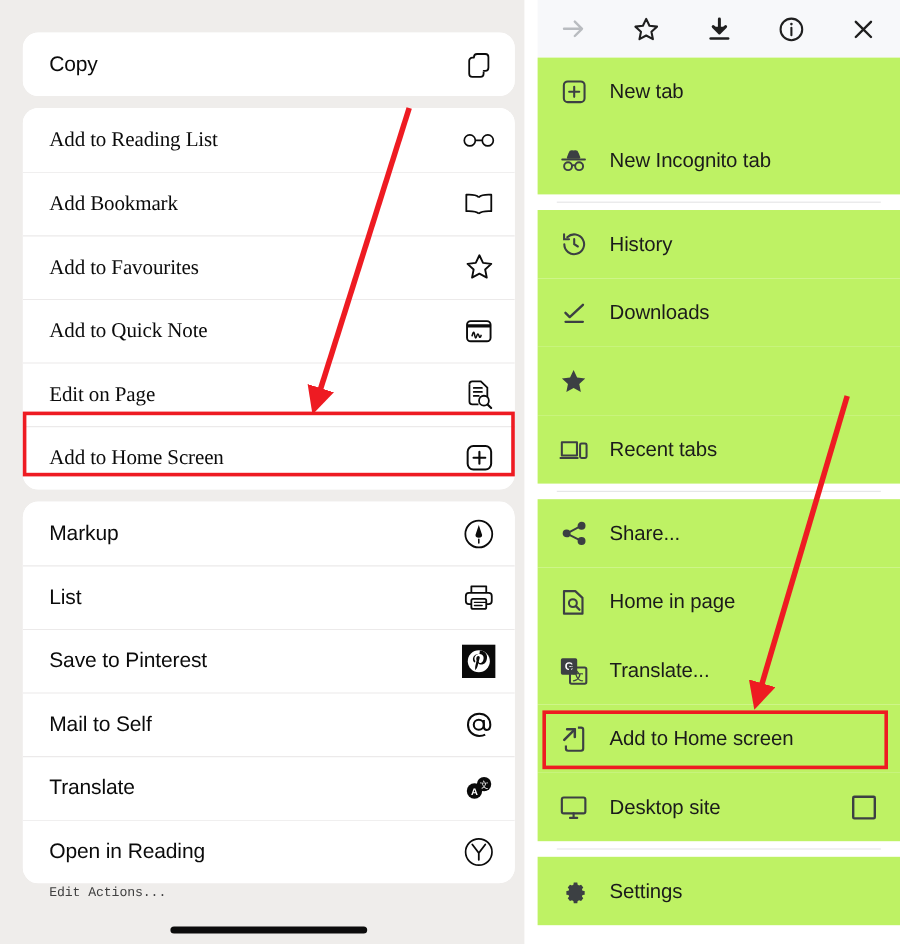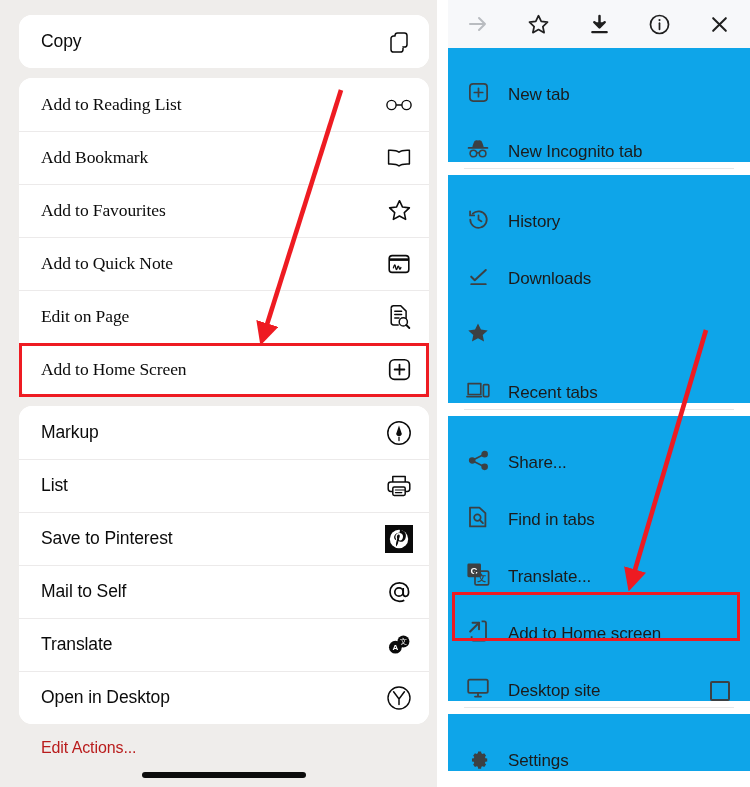--- a/index.html
+++ b/index.html
@@ -12,21 +12,21 @@
   }
   .stage{position:relative;width:750px;height:787px;overflow:hidden;}
 
   
   .ios-panel{
     position:absolute;left:0;top:0;width:438px;height:787px;
     background:#efedeb;
   }
   .ios-group{
     position:absolute;left:19px;width:410px;
-    background:#ffffff;border-radius:13px;overflow:hidden;
+    background:#ffffff;border-radius:13px;overflow:hidden;margin-top:12px;
   }
   .ios-row{
     position:relative;height:53px;
     display:flex;align-items:center;
     padding:0 15px 0 22px;
     box-sizing:border-box;
     background:#ffffff;
   }
   .ios-row + .ios-row{box-shadow:inset 0 1px 0 #eceaea;}
   .ios-label{
@@ -35,21 +35,21 @@
   }
   .ios-ico{
     width:30px;height:30px;flex:0 0 30px;
     display:flex;align-items:center;justify-content:center;
     color:#0b0b0b;
   }
   .ios-ico svg{display:block;}
 
   .edit-actions{
     position:absolute;left:41px;top:739px;
-    font-size:16px;color:#b91c1c;letter-spacing:-0.1px;
+    font-size:11px;color:#404040;letter-spacing:-0.1px;font-family:Liberation Mono, monospace;
   }
   .home-indicator{
     position:absolute;left:142px;top:772px;width:164px;height:6px;
     background:#0c0c0c;border-radius:3px;
   }
 
   
   .cr-panel{
     position:absolute;left:448px;top:0;width:302px;height:787px;
     background:#ffffff;
@@ -59,23 +59,23 @@
     background:#f7f8fa;
     display:flex;align-items:center;
   }
   .cr-tb-btn{
     flex:1;display:flex;align-items:center;justify-content:center;
     height:48px;color:#1f1f1f;
   }
   .cr-tb-btn.dim{color:#b9bcc0;}
   .cr-list{position:absolute;left:0;top:48px;width:302px;}
   .cr-row{
-    height:57px;display:flex;align-items:flex-end;
+    height:57px;display:flex;align-items:center;
     padding:0 14px 0 17px;box-sizing:border-box;
-    background:#0ea5e9;
+    background:#bef264;
   }
   .cr-ico{
     width:26px;height:26px;flex:0 0 26px;
     display:flex;align-items:center;justify-content:center;
     color:#3c4043;margin-right:17px;
   }
   .cr-ico svg{display:block;}
   .cr-label{
     flex:1;font-size:17px;color:#1b1b1b;letter-spacing:-0.1px;
     white-space:nowrap;
@@ -225,21 +225,21 @@
         <span class="ios-ico">
           <svg width="26" height="24" viewBox="0 0 26 24">
             <circle cx="17.4" cy="8.4" r="6" fill="#0a0a0a"></circle>
             <text x="17.4" y="11.4" font-family="Liberation Sans, sans-serif" font-size="7.4" fill="#fff" text-anchor="middle">文</text>
             <circle cx="9.4" cy="14.2" r="6.4" fill="#0a0a0a"></circle>
             <text x="9.4" y="17.2" font-family="Liberation Sans, sans-serif" font-size="8" font-weight="bold" fill="#fff" text-anchor="middle">A</text>
           </svg>
         </span>
       </div>
       <div class="ios-row">
-        <span class="ios-label">Open in Desktop</span>
+        <span class="ios-label">Open in Reading</span>
         <span class="ios-ico">
           <svg width="26" height="26" viewBox="0 0 26 26" fill="none" stroke="currentColor" stroke-width="1.4">
             <circle cx="13" cy="13" r="11"></circle>
             <path d="M7.6 6.8l5.4 7.1 5.4-7.1M13 13.9v5.6" stroke-linecap="round" stroke-width="1.5"></path>
           </svg>
         </span>
       </div>
     </div>
 
     <div class="edit-actions">Edit Actions...</div>
@@ -364,21 +364,21 @@
       </div>
 
       <div class="cr-row">
         <span class="cr-ico">
           <svg width="22" height="24" viewBox="0 0 22 24" fill="none" stroke="currentColor" stroke-width="1.8" stroke-linejoin="round">
             <path d="M3 2.6h9.4l6 5.6v13.2H3z"></path>
             <circle cx="10.4" cy="12.6" r="3.3" stroke-width="1.7"></circle>
             <path d="M12.9 15.1l3 3" stroke-linecap="round" stroke-width="1.9"></path>
           </svg>
         </span>
-        <span class="cr-label">Find in tabs</span>
+        <span class="cr-label">Home in page</span>
       </div>
 
       <div class="cr-row">
         <span class="cr-ico">
           <svg width="24" height="24" viewBox="0 0 24 24">
             <rect x="1.4" y="1.6" width="13.6" height="13.6" rx="1.4" fill="#3c4043"></rect>
             <text x="8.2" y="11.6" font-family="Liberation Sans, sans-serif" font-size="9.4" font-weight="bold" fill="#ffffff" text-anchor="middle">G</text>
             <rect x="9" y="9.2" width="13.6" height="13.6" rx="1.4" fill="none" stroke="#3c4043" stroke-width="1.7"></rect>
             <text x="15.8" y="19.4" font-family="Liberation Sans, sans-serif" font-size="9" font-weight="bold" fill="#3c4043" text-anchor="middle">文</text>
           </svg>

